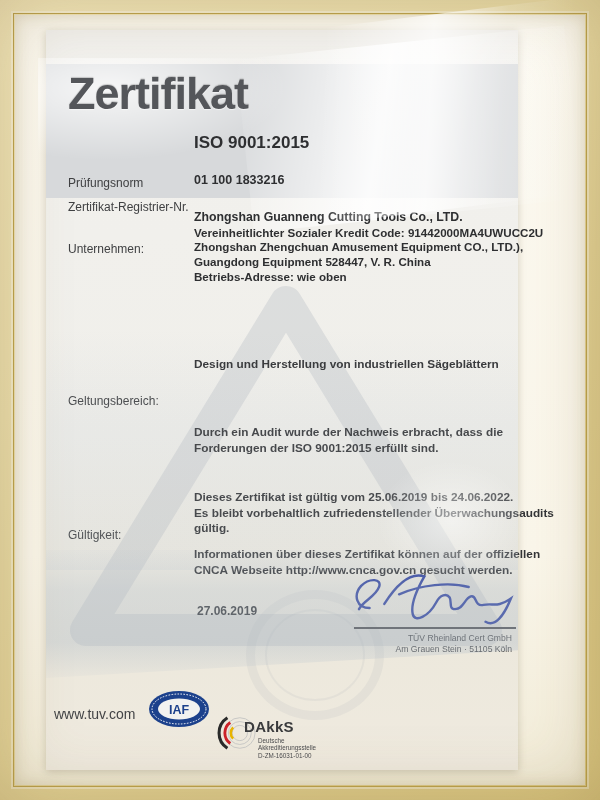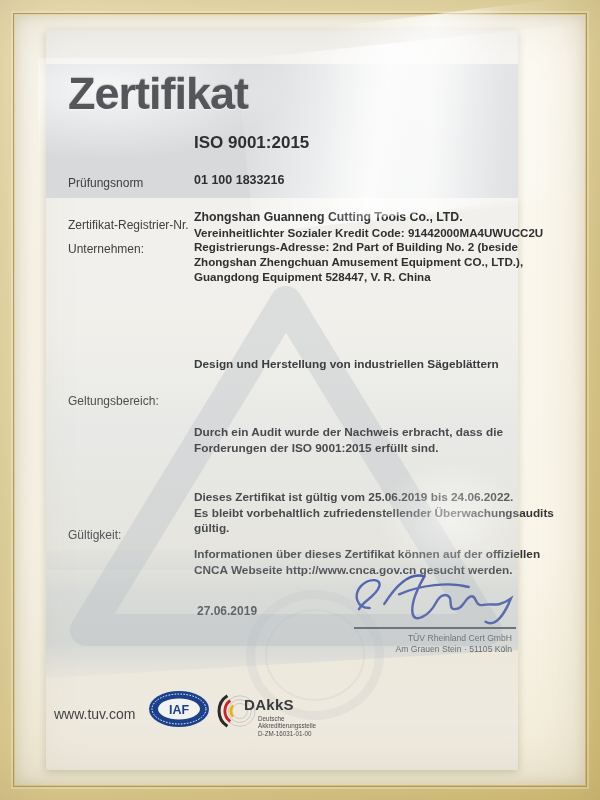--- a/index.html
+++ b/index.html
@@ -39,21 +39,21 @@
   .para{line-height:15.6px;font-size:11.8px;font-weight:bold;white-space:nowrap;color:#333436;}
 
   .date{position:absolute;left:151px;top:574px;font-size:12px;font-weight:bold;color:#333436;}
   .sig-svg{position:absolute;left:295px;top:538px;width:190px;height:58px;}
   .sig-line{position:absolute;left:308px;top:597px;width:162px;height:1.5px;background:#4c4c4e;}
   .issuer{position:absolute;right:6px;top:603px;text-align:right;font-size:8.6px;line-height:10.8px;color:#494a4c;}
 
   
   .website{position:absolute;left:8px;top:676px;font-size:14px;font-weight:normal;color:#434446;}
   .iaf{position:absolute;left:102px;top:660px;width:62px;height:38px;}
-  .dakks{position:absolute;left:168px;top:658px;width:150px;height:50px;}
+  .dakks{position:absolute;left:168px;top:680px;width:150px;height:50px;}
   .dakks-svg{position:absolute;left:0;top:2px;width:44px;height:42px;}
   .dakks-name{position:absolute;left:30px;top:8px;font-size:15px;font-weight:bold;letter-spacing:0.3px;color:#3a3b3d;}
   .dakks-sub{position:absolute;left:44px;top:27px;font-size:6.3px;line-height:7.4px;color:#4a4b4d;}
   .tuvlogo{position:absolute;left:292px;top:664px;width:180px;height:50px;}
   .tuv-tri{position:absolute;left:0;top:2px;width:38px;height:40px;}
   .tuv-brand{position:absolute;left:46px;top:4px;font-size:19.5px;font-weight:bold;letter-spacing:-0.5px;color:#3f4144;white-space:nowrap;}
   .tuv-brand sup{font-size:9px;}
   .tuv-slogan{position:absolute;left:47px;top:28px;font-size:12px;font-weight:bold;color:#66686b;}
 
   
@@ -89,30 +89,30 @@
     </div>
 
     <div class="content">
       <div class="band"></div>
 
       <div class="title">Zertifikat</div>
 
       <div class="lbl" style="top:110px">Prüfungsnorm</div>
       <div class="val std-val">ISO 9001:2015</div>
 
-      <div class="lbl" style="top:152px">Zertifikat-Registrier-Nr.</div>
+      <div class="lbl" style="top:134px">Zertifikat-Registrier-Nr.</div>
       <div class="val reg-val">01 100 1833216</div>
 
       <div class="lbl" style="top:176px">Unternehmen:</div>
       <div class="val block" style="top:180px">
         <div class="company-name">Zhongshan Guanneng Cutting Tools Co., LTD.</div>
         <div>Vereinheitlichter Sozialer Kredit Code: 91442000MA4UWUCC2U</div>
-        <div>Registrierungs-Adresse: 2nd Part of Building No. 2 (beside</div>
         <div>Zhongshan Zhengchuan Amusement Equipment CO., LTD.),</div>
         <div>Guangdong Equipment 528447, V. R. China</div>
+        <div>Betriebs-Adresse: wie oben</div>
       </div>
 
       <div class="lbl" style="top:328px">Geltungsbereich:</div>
       <div class="val para" style="top:327px">Design und Herstellung von industriellen Sägeblättern</div>
 
       <div class="val para" style="top:395px">
         <div>Durch ein Audit wurde der Nachweis erbracht, dass die</div>
         <div>Forderungen der ISO 9001:2015 erfüllt sind.</div>
       </div>
 

